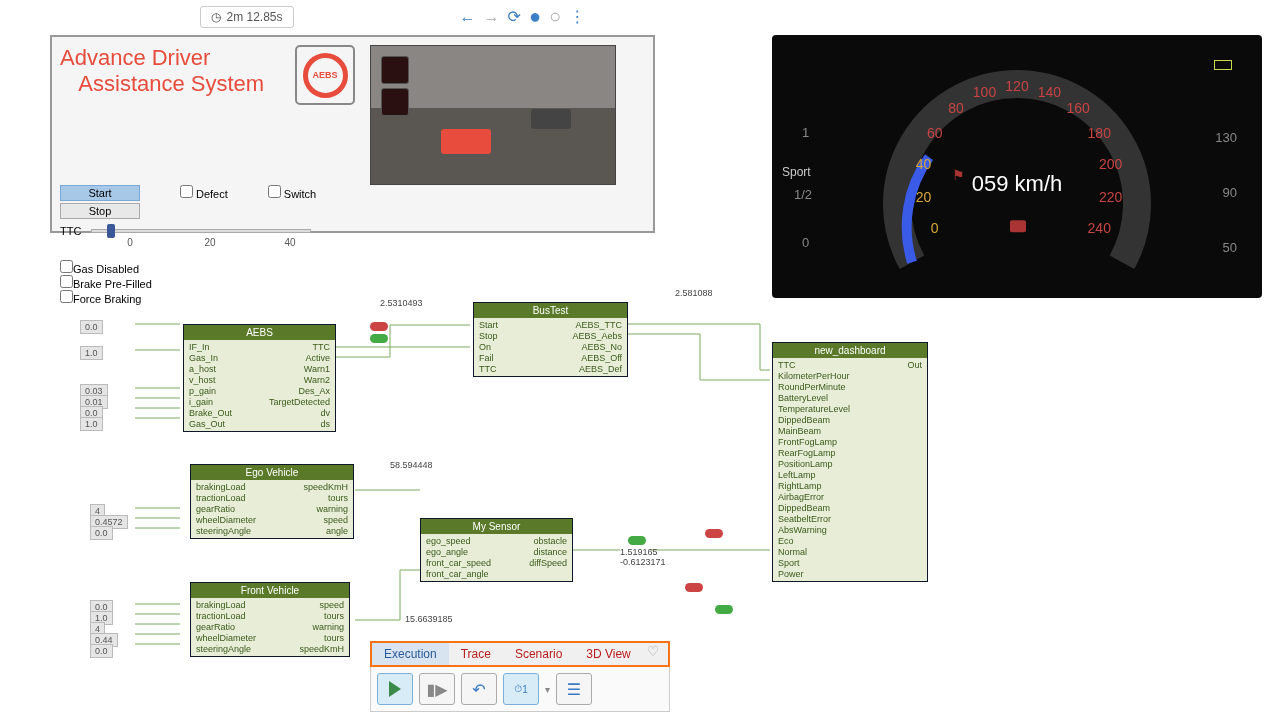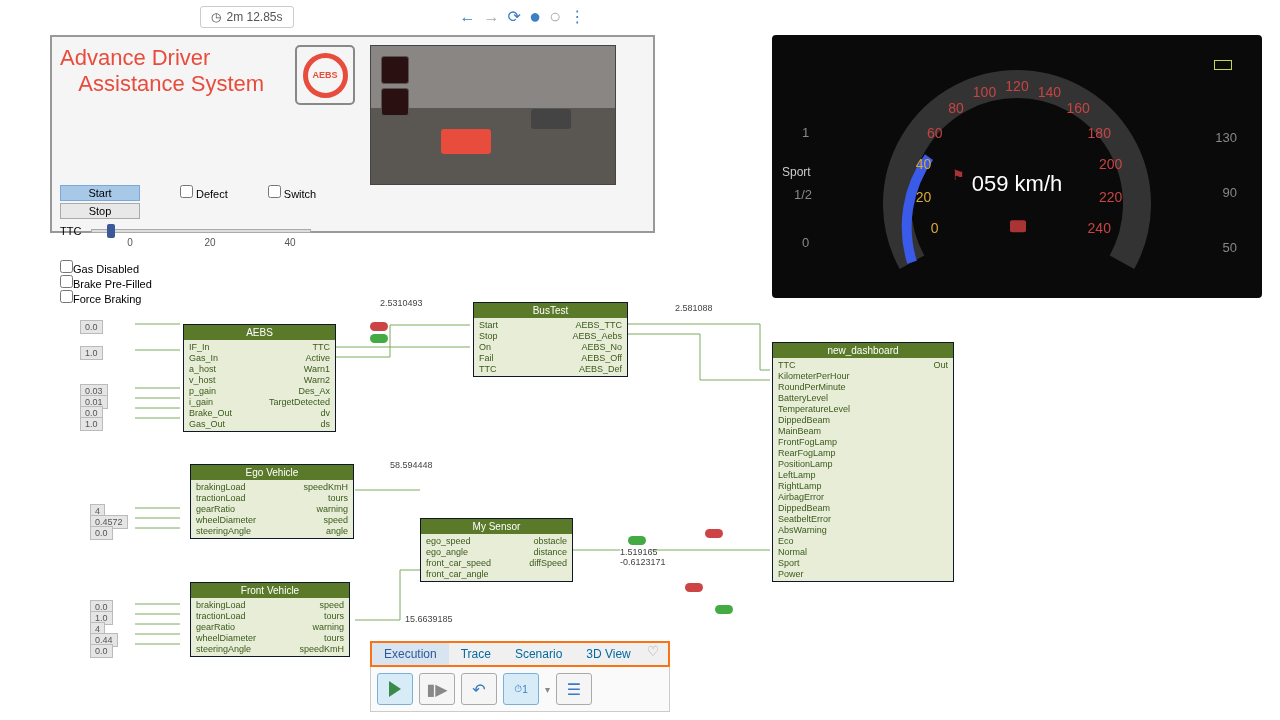--- a/index.html
+++ b/index.html
@@ -43,21 +43,21 @@
 .block-col{display:flex;flex-direction:column;gap:1px}
 .port-in{color:#3a5a1a}
 .port-out{text-align:right;color:#3a5a1a}
 .val-box{position:absolute;background:#e5e5e5;border:1px solid #bbb;font-size:9px;padding:1px 4px;color:#555}
 .float-val{position:absolute;font-size:9px;color:#444}
 .toggle{position:absolute;width:18px;height:9px;border-radius:5px}
 .toggle.on{background:#4a4}
 .toggle.off{background:#c44}
 .bottom-bar{position:absolute;bottom:8px;left:370px;width:300px}
 .tabs{display:flex;font-size:12px;background:#f0f0f0;border:2px solid #f97316}
-.tab{padding:4px 12px;cursor:pointer;color:#0369a1}
+.tab{padding:4px 12px;cursor:pointer;color:#b91c1c}
 .tab.active{background:#d8e4f0;color:#2a5a9a}
 .play-row{display:flex;gap:6px;padding:6px;border:1px solid #ccc;border-top:none;background:#fafafa;align-items:center}
 .play-btn{width:36px;height:32px;border:1px solid #aaa;background:#f5f5f5;display:flex;align-items:center;justify-content:center;cursor:pointer;border-radius:3px}
 .play-btn.primary{background:#d8ecf8;border-color:#7ab0d8}
 .play-ico{width:0;height:0;border-left:12px solid #3a8a4a;border-top:8px solid transparent;border-bottom:8px solid transparent}
 svg.wires{position:absolute;top:0;left:0;width:900px;height:380px;pointer-events:none}
 svg.wires path{fill:none;stroke:#7aac5a;stroke-width:1}
 .heart{color:#aaa;font-size:14px;margin-left:4px}
 </style>
 </head>
@@ -188,21 +188,21 @@
   <div class="val-box" style="top:224px;left:30px">4</div>
   <div class="val-box" style="top:235px;left:30px">0.4572</div>
   <div class="val-box" style="top:246px;left:30px">0.0</div>
   <div class="val-box" style="top:320px;left:30px">0.0</div>
   <div class="val-box" style="top:331px;left:30px">1.0</div>
   <div class="val-box" style="top:342px;left:30px">4</div>
   <div class="val-box" style="top:353px;left:30px">0.44</div>
   <div class="val-box" style="top:364px;left:30px">0.0</div>
 
   <div class="float-val" style="top:18px;left:320px">2.5310493</div>
-  <div class="float-val" style="top:23px;left:615px">2.581088</div>
+  <div class="float-val" style="top:8px;left:615px">2.581088</div>
   <div class="float-val" style="top:180px;left:330px">58.594448</div>
   <div class="float-val" style="top:334px;left:345px">15.6639185</div>
   <div class="float-val" style="top:267px;left:560px">1.519165</div>
   <div class="float-val" style="top:277px;left:560px">-0.6123171</div>
 
   <div class="toggle off" style="top:42px;left:310px"></div>
   <div class="toggle on" style="top:54px;left:310px"></div>
   <div class="toggle on" style="top:256px;left:568px"></div>
   <div class="toggle off" style="top:249px;left:645px"></div>
   <div class="toggle off" style="top:303px;left:625px"></div>
@@ -304,21 +304,21 @@
         <div class="block-col" id="fr-out">
           <div class="port-out">speed</div>
           <div class="port-out">tours</div>
           <div class="port-out">warning</div>
           <div class="port-out">tours</div>
           <div class="port-out">speedKmH</div>
         </div>
       </div>
   </div>
 
-  <div class="block" style="top:62px;left:712px;width:182px">
+  <div class="block" style="top:62px;left:712px;width:156px">
     <div class="block-hdr">new_dashboard</div>
     <div class="block-body">
         <div class="block-col" id="nd-in">
           <div class="port-in">TTC</div>
           <div class="port-in">KilometerPerHour</div>
           <div class="port-in">RoundPerMinute</div>
           <div class="port-in">BatteryLevel</div>
           <div class="port-in">TemperatureLevel</div>
           <div class="port-in">DippedBeam</div>
           <div class="port-in">MainBeam</div>

